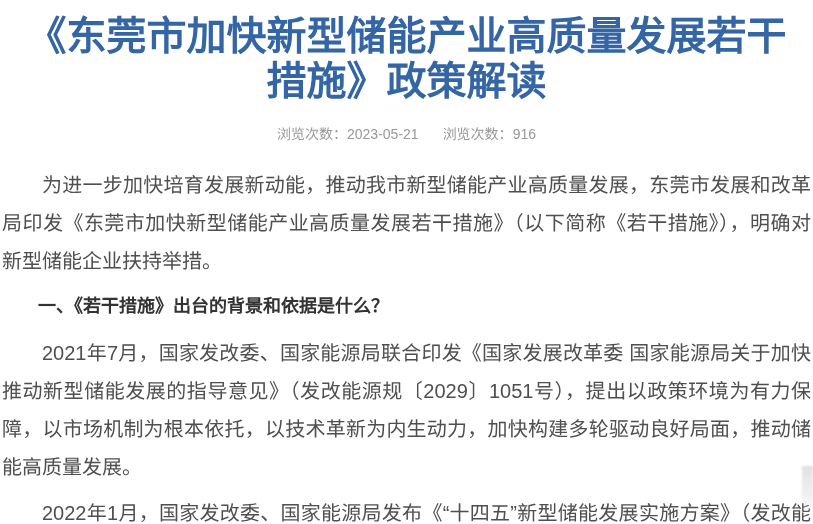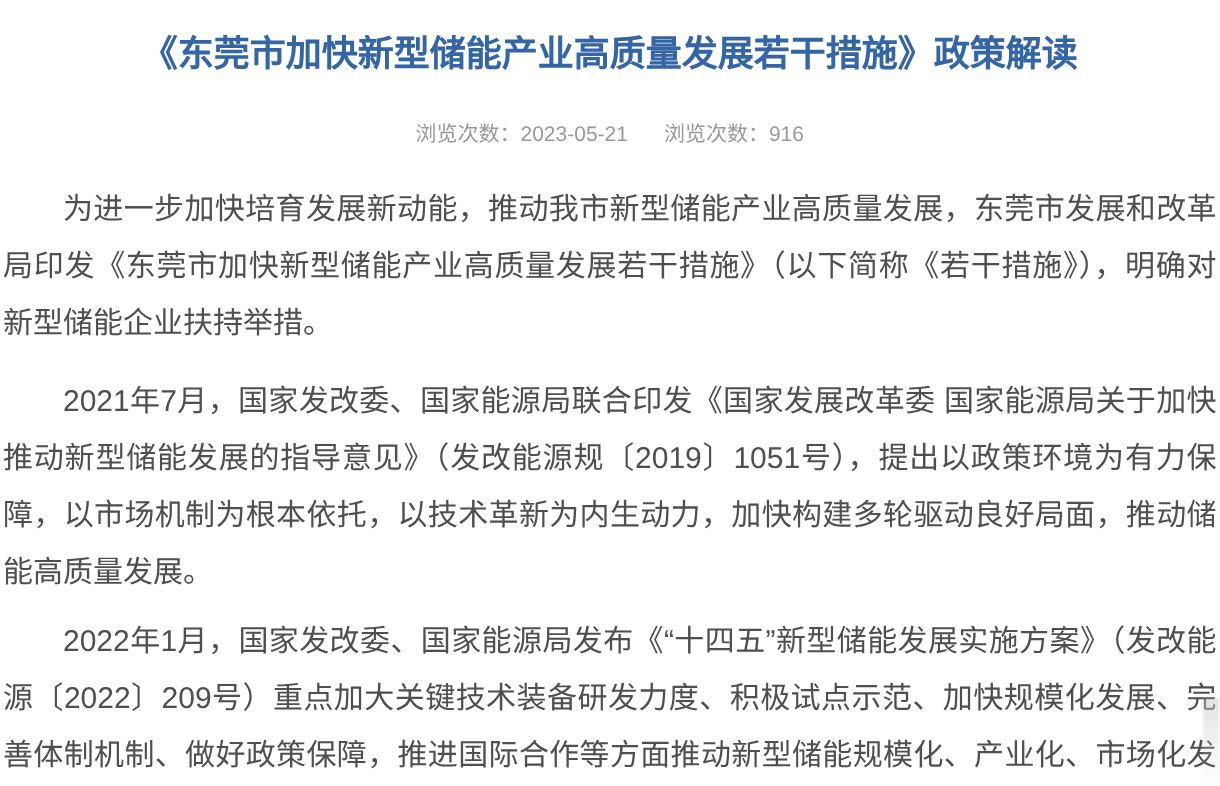--- a/index.html
+++ b/index.html
@@ -14,21 +14,21 @@
     background:#ffffff;
     overflow:hidden;
     position:relative;
     font-family:"Liberation Sans","DejaVu Sans",sans-serif;
   }
   .doc{width:813px;height:524px;position:relative;}
   h1.title{
     margin:14px 8px 0;
     text-align:center;
     color:var(--title-blue);
-    font-size:24px;
+    font-size:40px;
     font-weight:bold;
     line-height:45px;
   }
   .meta{
     margin-top:20px;
     text-align:center;
     color:var(--meta-gray);
     font-size:14px;
     line-height:20px;
   }
@@ -70,20 +70,21 @@
 <div class="doc">
 
   <h1 class="title">《东莞市加快新型储能产业高质量发展若干措施》政策解读</h1>
 
   <div class="meta">
     <span>浏览次数：</span><span>2023-05-21</span><span class="views-label">浏览次数：</span><span>916</span>
   </div>
 
   <p class="para p1">为进一步加快培育发展新动能，推动我市新型储能产业高质量发展，东莞市发展和改革局印发《东莞市加快新型储能产业高质量发展若干措施》（以下简称《若干措施》），明确对新型储能企业扶持举措。</p>
 
+  <h2 class="section">一、《若干措施》出台的背景和依据是什么？</h2>
 
-  <p class="para p2">2021年7月，国家发改委、国家能源局联合印发《国家发展改革委 国家能源局关于加快推动新型储能发展的指导意见》（发改能源规〔2019〕1051号），提出以政策环境为有力保障，以市场机制为根本依托，以技术革新为内生动力，加快构建多轮驱动良好局面，推动储能高质量发展。</p>
+  <p class="para p2">2021年7月，国家发改委、国家能源局联合印发《国家发展改革委 国家能源局关于加快推动新型储能发展的指导意见》（发改能源规〔2029〕1051号），提出以政策环境为有力保障，以市场机制为根本依托，以技术革新为内生动力，加快构建多轮驱动良好局面，推动储能高质量发展。</p>
 
   <p class="para p3">2022年1月，国家发改委、国家能源局发布《“十四五”新型储能发展实施方案》（发改能源〔2022〕209号）重点加大关键技术装备研发力度、积极试点示范、加快规模化发展、完善体制机制、做好政策保障，推进国际合作等方面推动新型储能规模化、产业化、市场化发展。</p>
 
   <div class="edge-shadow"></div>
 
 </div>
 
 </body></html>

